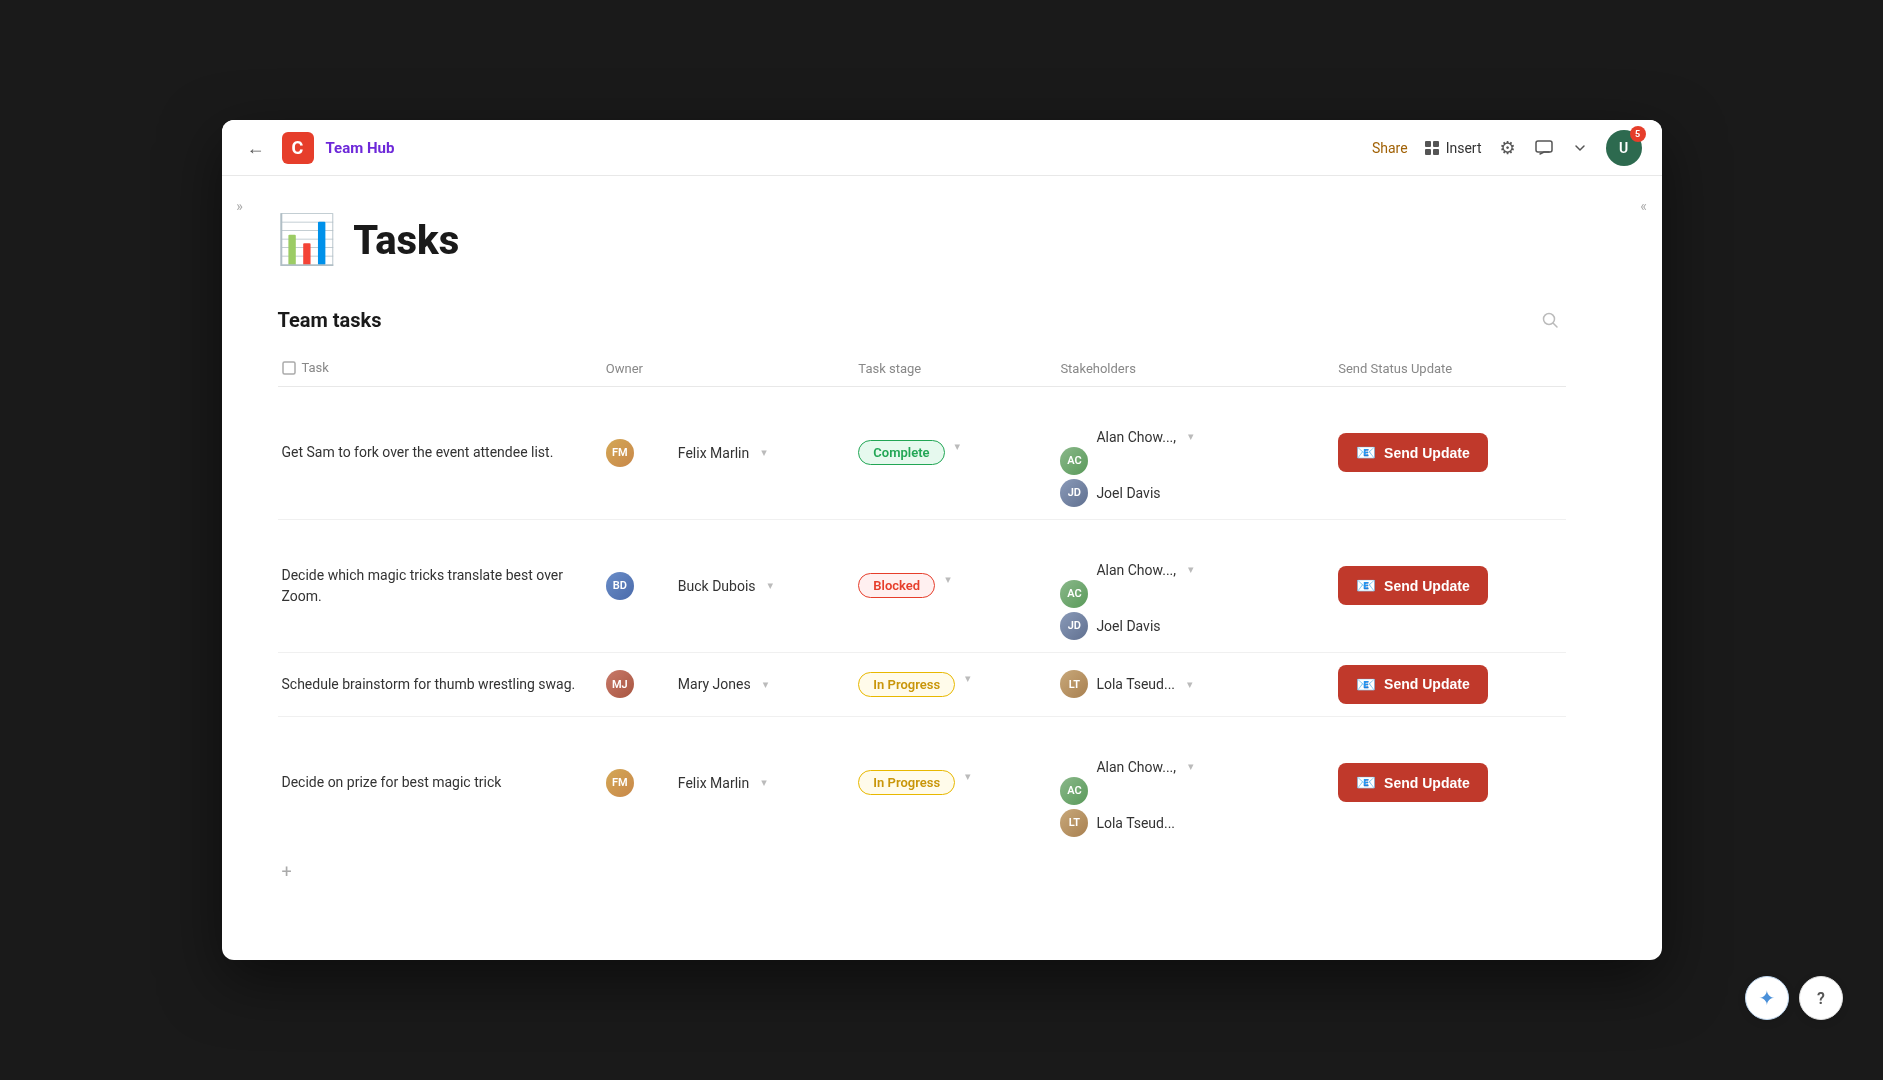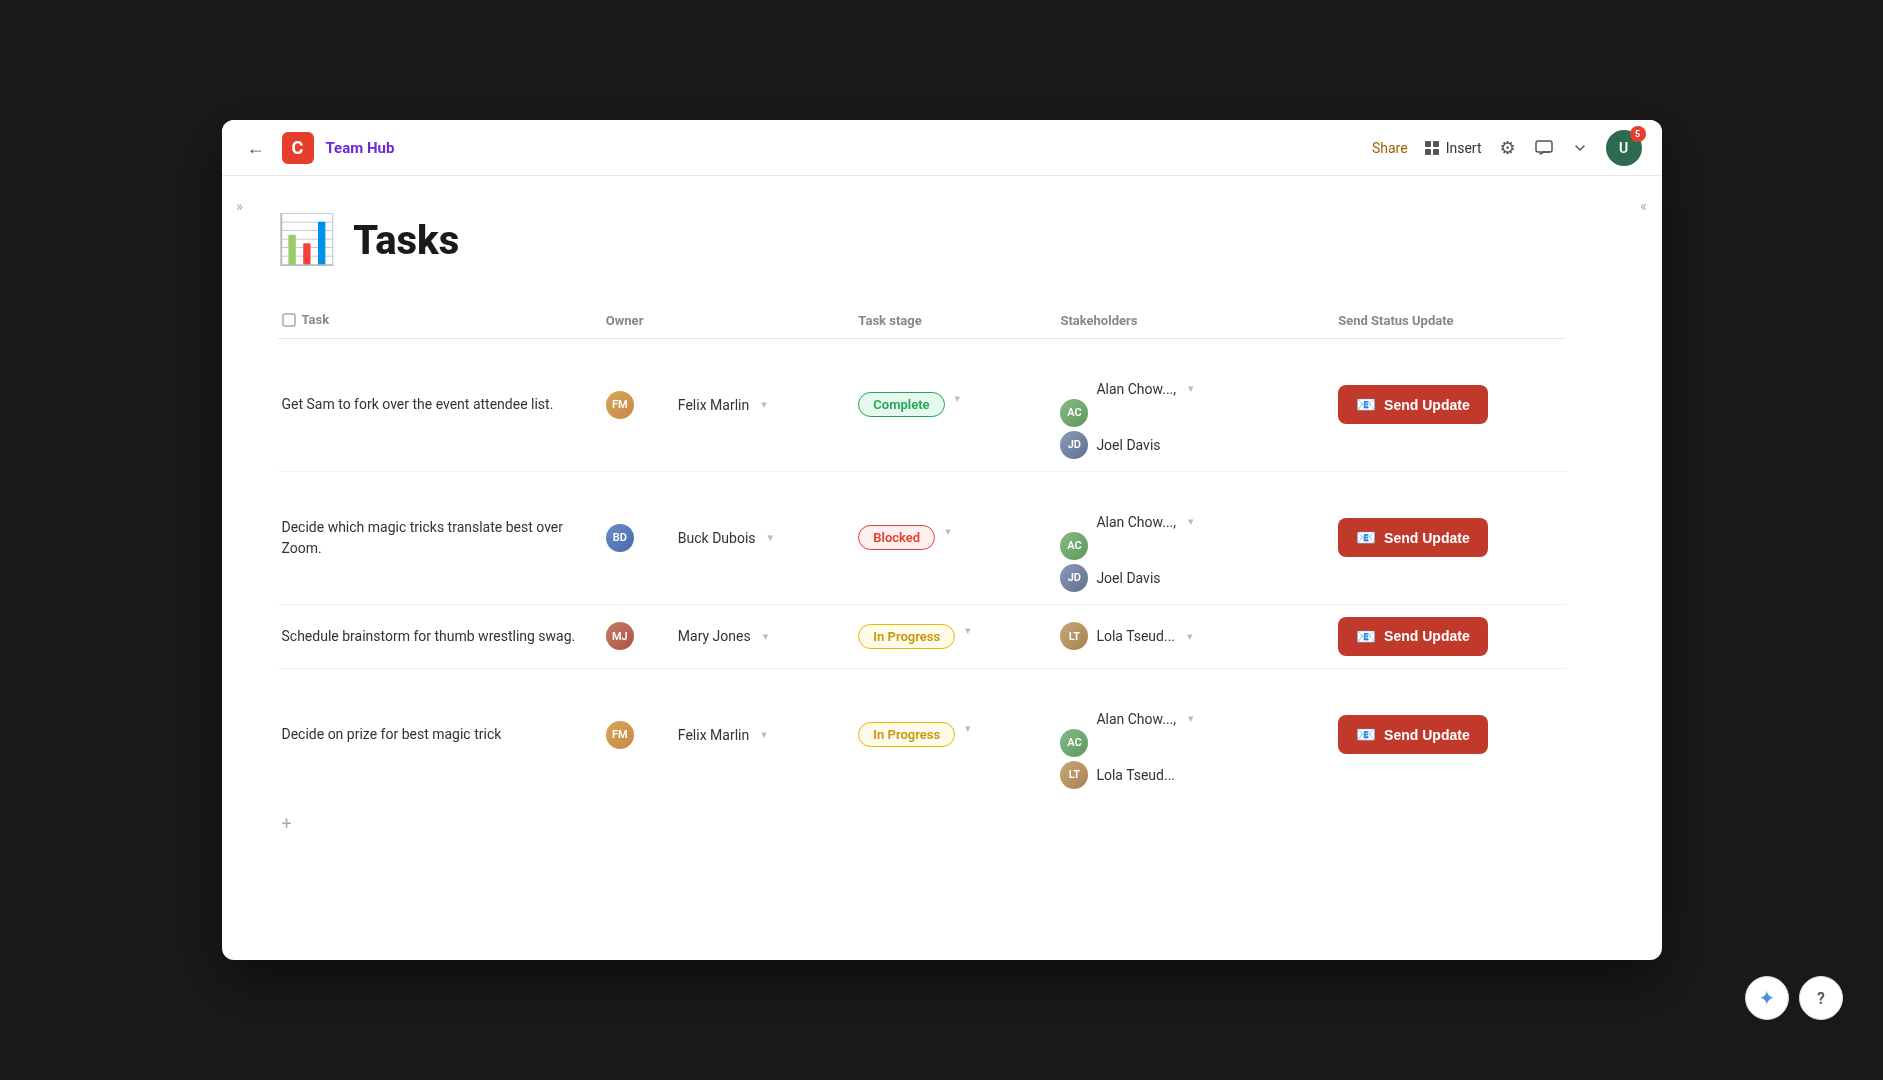--- a/index.html
+++ b/index.html
@@ -194,21 +194,21 @@
       font-size: 16px;
     }
     
     .tasks-table {
       width: 100%;
       border-collapse: collapse;
     }
     .tasks-table th {
       text-align: left;
       font-size: 13px;
-      font-weight: 700;
+      font-weight: 400;
       color: #888;
       padding: 8px 12px 8px 0;
       border-bottom: 1px solid #e8e8e8;
     }
     .tasks-table th:first-child {
       padding-left: 4px;
     }
     .col-task { width: 260px; }
     .col-owner { width: 200px; }
     .col-stage { width: 160px; }
@@ -436,20 +436,29 @@
     </div>
 
     <div class="page-content">
 
       <div class="page-header">
         <span class="page-icon">📊</span>
         <h1 class="page-title">Tasks</h1>
       </div>
 
       <div>
+        <div class="section-header">
+          <h2 class="section-title">Team tasks</h2>
+          <div class="search-icon-btn">
+            <svg width="18" height="18" viewBox="0 0 18 18" fill="none">
+              <circle cx="8" cy="8" r="5.5" stroke="#bbb" stroke-width="1.5"></circle>
+              <path d="M12.5 12.5L16 16" stroke="#bbb" stroke-width="1.5" stroke-linecap="round"></path>
+            </svg>
+          </div>
+        </div>
 
         <table class="tasks-table">
           <thead>
             <tr>
               <th class="col-task">
                 <span class="task-header-icon">
                   <svg width="14" height="14" viewBox="0 0 14 14" fill="none">
                     <rect x="1" y="1" width="12" height="12" rx="1.5" stroke="#aaa" stroke-width="1.5" fill="none"></rect>
                   </svg>
                   <span>Task</span>

